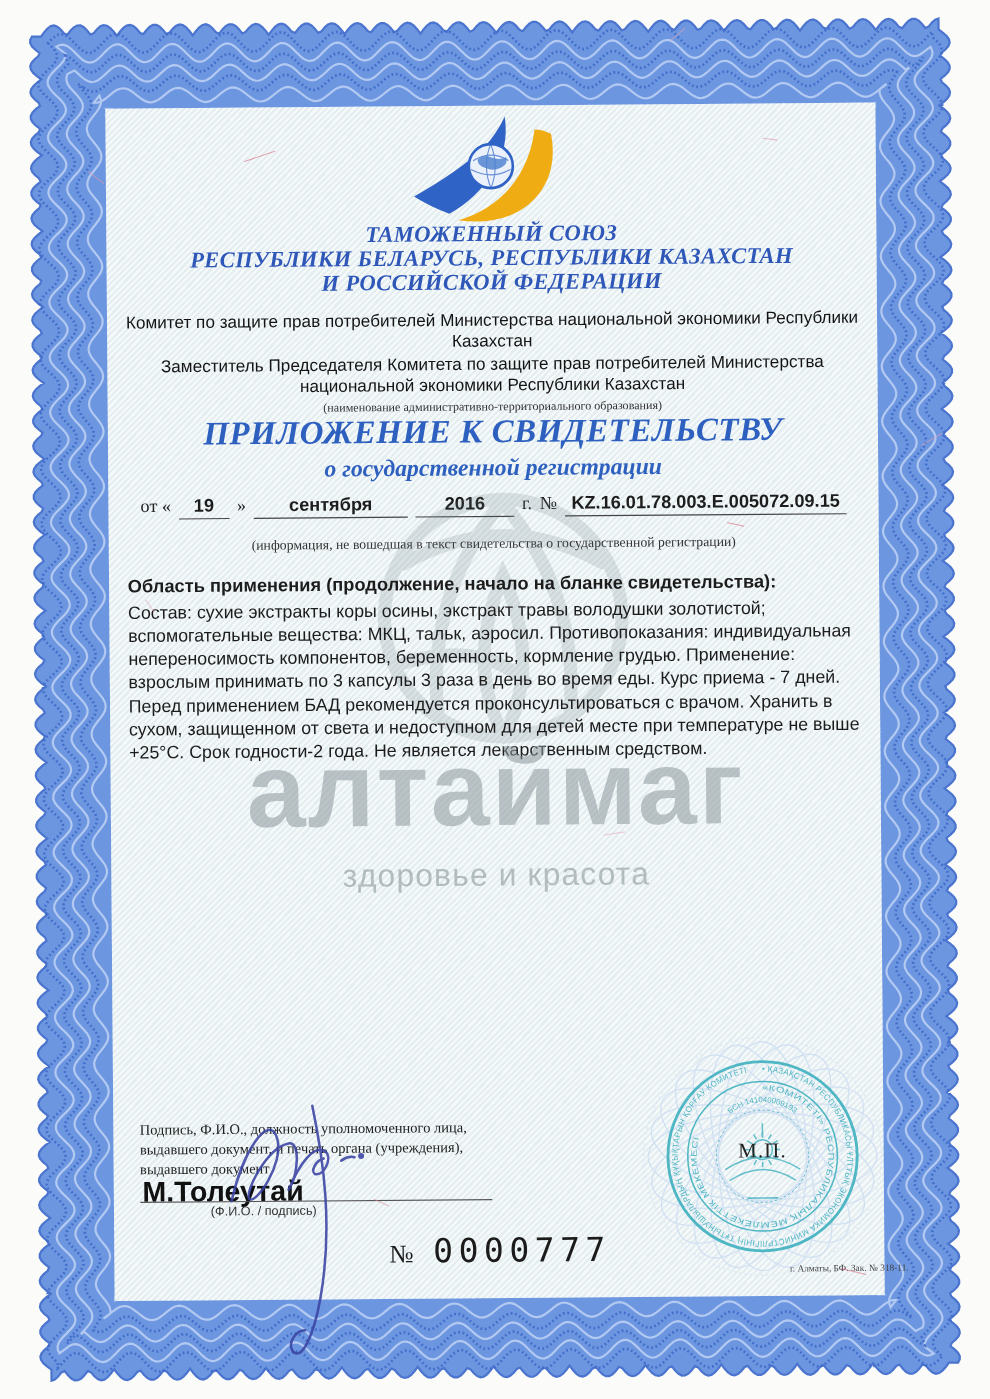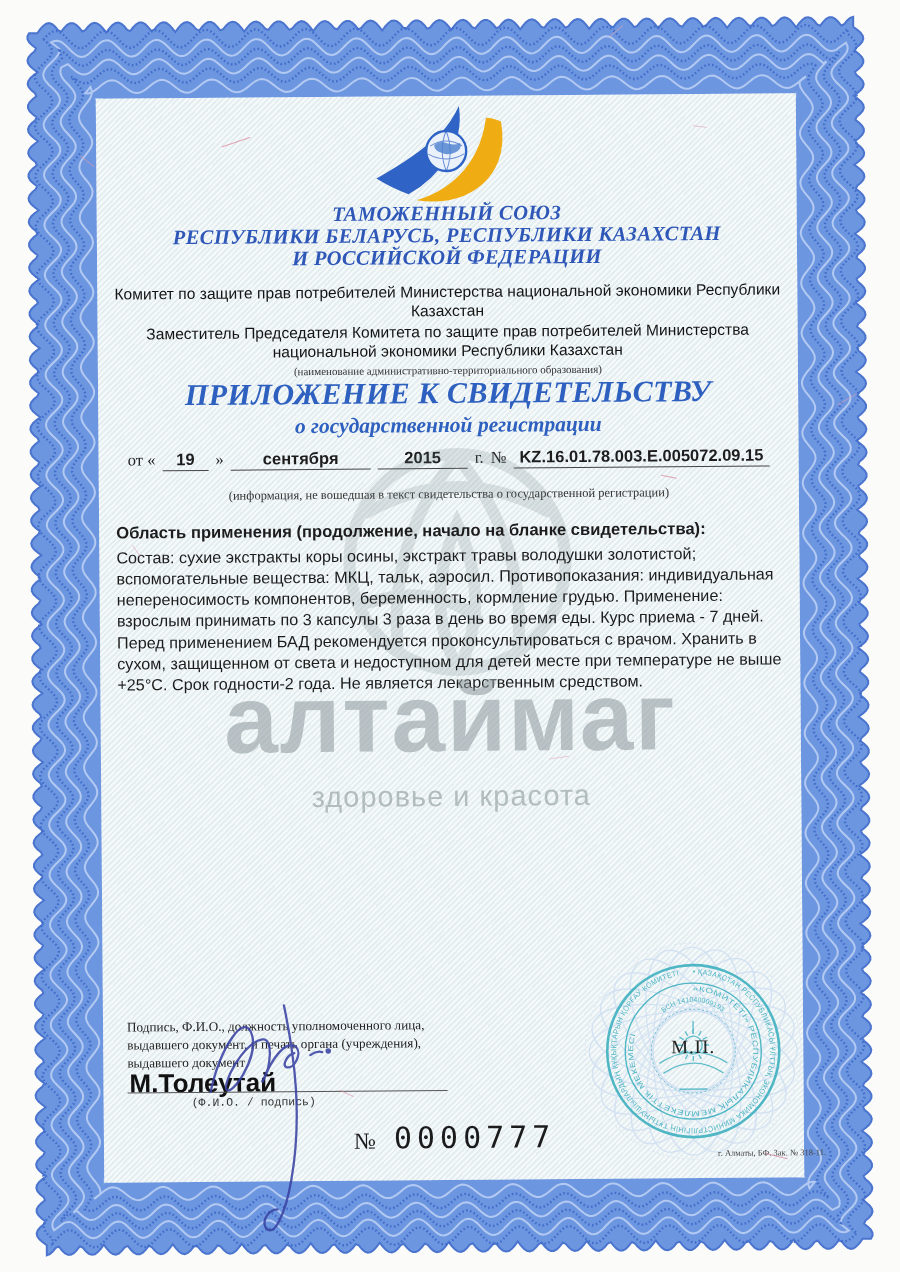--- a/index.html
+++ b/index.html
@@ -36,21 +36,21 @@
   .body-heading{font-weight:bold;font-size:16.6px;margin-bottom:3px;}
   
   .wm-emblem{left:228px;top:336px;opacity:.17;}
   .brand{top:574px;font-weight:bold;font-size:96px;line-height:1;color:rgba(140,152,154,.55);letter-spacing:2px;}
   .tagline{top:684px;font-size:29px;color:rgba(140,152,154,.6);letter-spacing:1px;}
   
   .sig-caption{left:24px;top:920px;font-family:"Liberation Serif",serif;font-size:13.2px;
        line-height:1.35;color:#222;}
   .sig-name{left:26px;top:970px;font-size:26px;font-weight:bold;color:#111;}
   .sig-line{left:24px;top:994px;width:320px;border-bottom:1.4px solid #555;height:0;}
-  .sig-under{left:88px;top:998px;font-family:Liberation Mono, monospace;font-size:11.5px;color:#333;}
+  .sig-under{left:88px;top:998px;font-family:Liberation Sans, sans-serif;font-size:11.5px;color:#333;}
   .scribble{left:95px;top:898px;pointer-events:none;}
   
   .stamp-wrap{left:458px;top:825px;width:264px;height:264px;}
   .mp-label{left:458px;top:942px;width:264px;text-align:center;
        font-family:"Liberation Serif",serif;font-size:19px;letter-spacing:1px;color:#222;}
   
   .serial{left:250px;top:1024px;display:flex;align-items:baseline;gap:18px;color:#1b1b1b;}
   .serial .sign{font-family:"Liberation Serif",serif;font-size:23px;}
   .serial .digits{font-family:"DejaVu Sans Mono",monospace;font-size:30px;letter-spacing:5px;}
   .print-note{left:566px;top:1054px;width:156px;text-align:right;
@@ -99,21 +99,21 @@
       <div class="abs center small-caption name-caption">(наименование административно-территориального образования)</div>
 
       <div class="abs center title-main">ПРИЛОЖЕНИЕ К СВИДЕТЕЛЬСТВУ</div>
       <div class="abs center title-sub">о государственной регистрации</div>
 
       <div class="abs date-row">
         <span>от «</span>
         <span class="fill-val v-day">19</span>
         <span>»</span>
         <span class="fill-val v-month">сентября</span>
-        <span class="fill-val v-year">2015</span>
+        <span class="fill-val v-year">2016</span>
         <span>г.</span>
         <span>№</span>
         <span class="fill-val v-number">KZ.16.01.78.003.Е.005072.09.15</span>
       </div>
       <div class="abs center small-caption info-caption">(информация, не вошедшая в текст свидетельства о государственной регистрации)</div>
 
       <svg class="abs wm-emblem" width="260" height="260" viewBox="0 0 260 260">
         <g fill="none" stroke="#5e6f73" stroke-width="12" stroke-linecap="round">
           <circle cx="130" cy="130" r="108"></circle>
           <path d="M40,80 Q130,30 220,80"></path>

